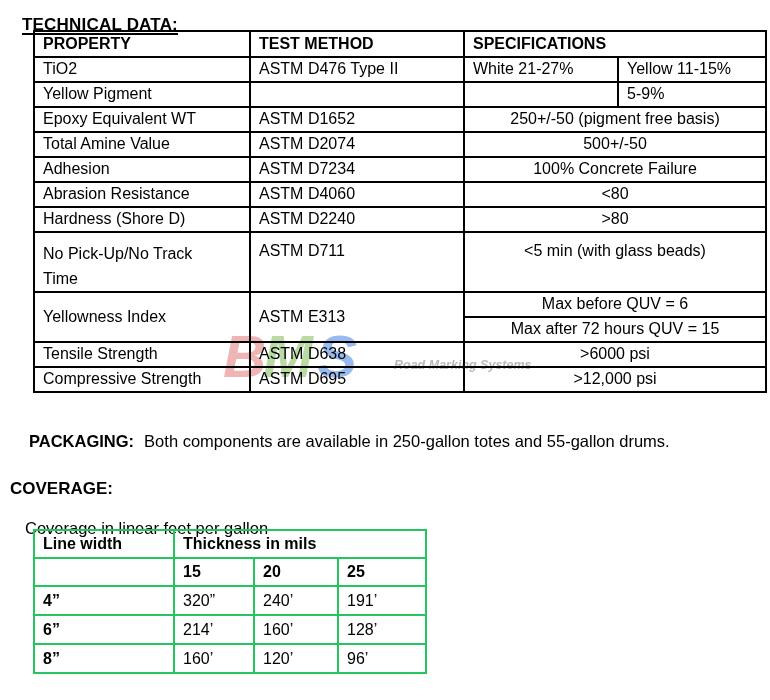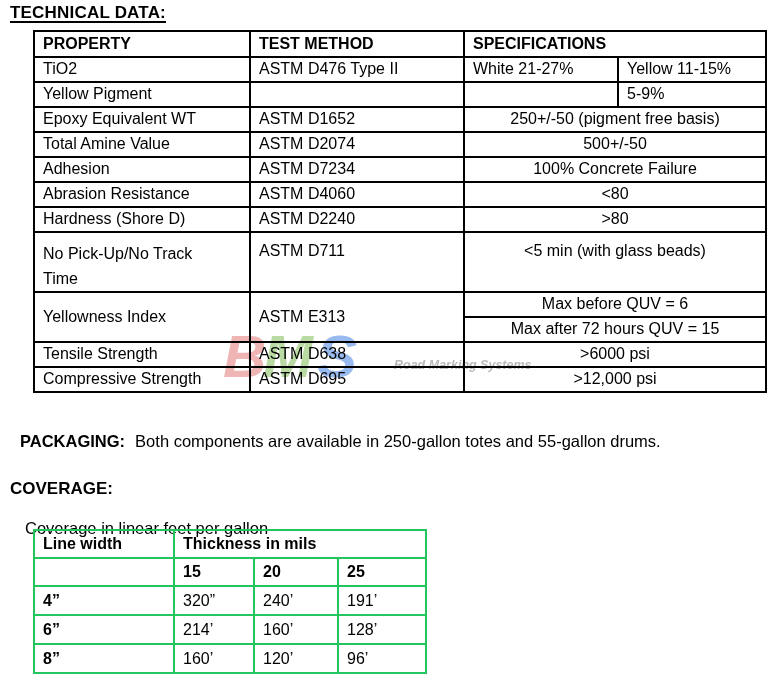--- a/index.html
+++ b/index.html
@@ -2,21 +2,21 @@
 <html><head>
 <meta charset="utf-8">
 <style>
   html,body{margin:0;padding:0;background:#ffffff;}
   .page{
     position:relative;width:770px;height:700px;background:#ffffff;
     font-family:"Liberation Sans",sans-serif;color:#000;overflow:hidden;
   }
   
   .tech-heading{
-    position:absolute;left:10px;top:3px;margin:0;
+    position:absolute;left:10px;top:3px;margin:12px;
     font-size:17px;font-weight:700;letter-spacing:0.2px;
     text-decoration:underline;text-decoration-thickness:2px;text-underline-offset:3px;
     z-index:2;
   }
   
   .watermark{position:absolute;inset:0;z-index:1;pointer-events:none;}
   .wm{position:absolute;font-weight:700;font-style:italic;line-height:1;}
   .wm-b{left:223px;top:327px;font-size:60px;color:rgba(224,105,105,0.50);}
   .wm-m{left:263px;top:327px;font-size:60px;color:rgba(128,188,85,0.55);}
   .wm-s{left:317px;top:327px;font-size:60px;color:rgba(70,130,225,0.55);}
@@ -32,21 +32,21 @@
   .tech th,.tech td{
     border:2px solid #000;padding:0 8px;font-size:16px;line-height:1.3;
     vertical-align:middle;overflow:hidden;white-space:nowrap;
   }
   .tech th{text-align:left;font-weight:700;height:24px;}
   .tech td{height:23px;}
   .tech td.center{text-align:center;}
   .tech tr.tall td{height:49px;vertical-align:top;padding-top:8px;}
   .wrapbox{width:172px;white-space:normal;line-height:25px;}
   
-  .packaging{position:absolute;left:20px;top:432px;font-size:16.5px;z-index:2;margin:0;}
+  .packaging{position:absolute;left:29px;top:432px;font-size:16.5px;z-index:2;margin:0;}
   .packaging .label{font-weight:700;margin-right:10px;}
   .coverage-label{position:absolute;left:10px;top:479px;font-size:17px;font-weight:700;z-index:2;margin:0;}
   .coverage-caption{position:absolute;left:11px;top:505px;font-size:16.5px;z-index:2;margin:14px;}
   
   .cov{position:absolute;left:13px;top:529px;width:392px;table-layout:fixed;}
   .cov col.k1{width:140px}.cov col.k2{width:80px}
   .cov col.k3{width:84px}.cov col.k4{width:88px}
   .cov th,.cov td{
     border:2px solid #22c55e;padding:0 8px;font-size:16px;text-align:left;
     vertical-align:middle;white-space:nowrap;overflow:hidden;

